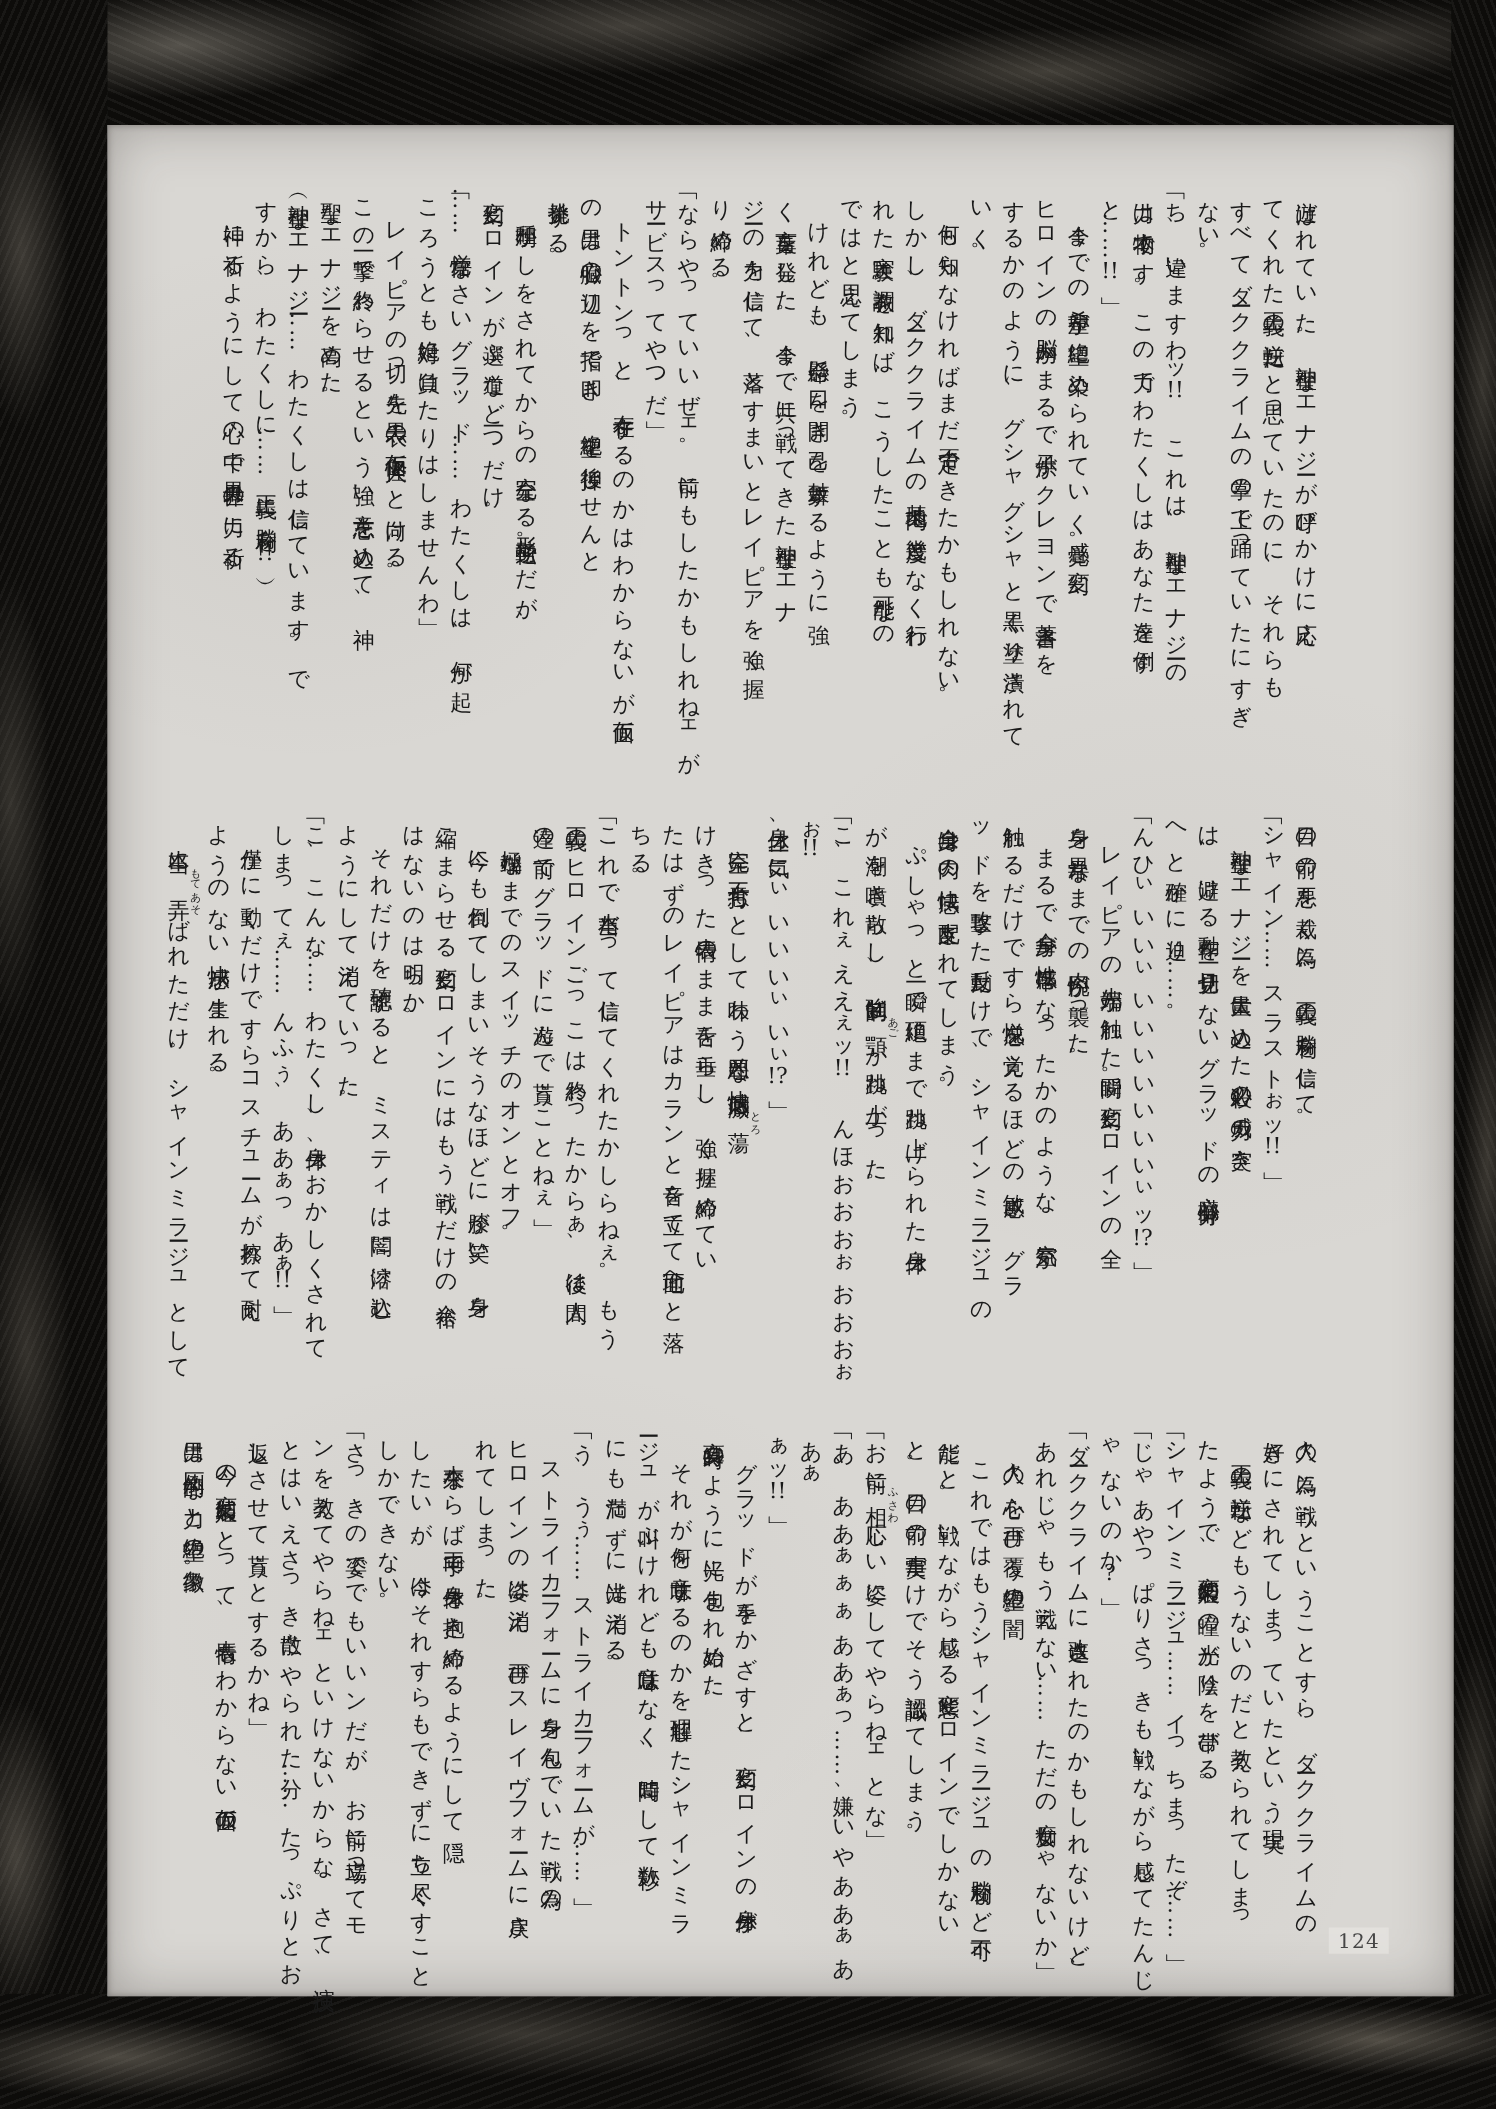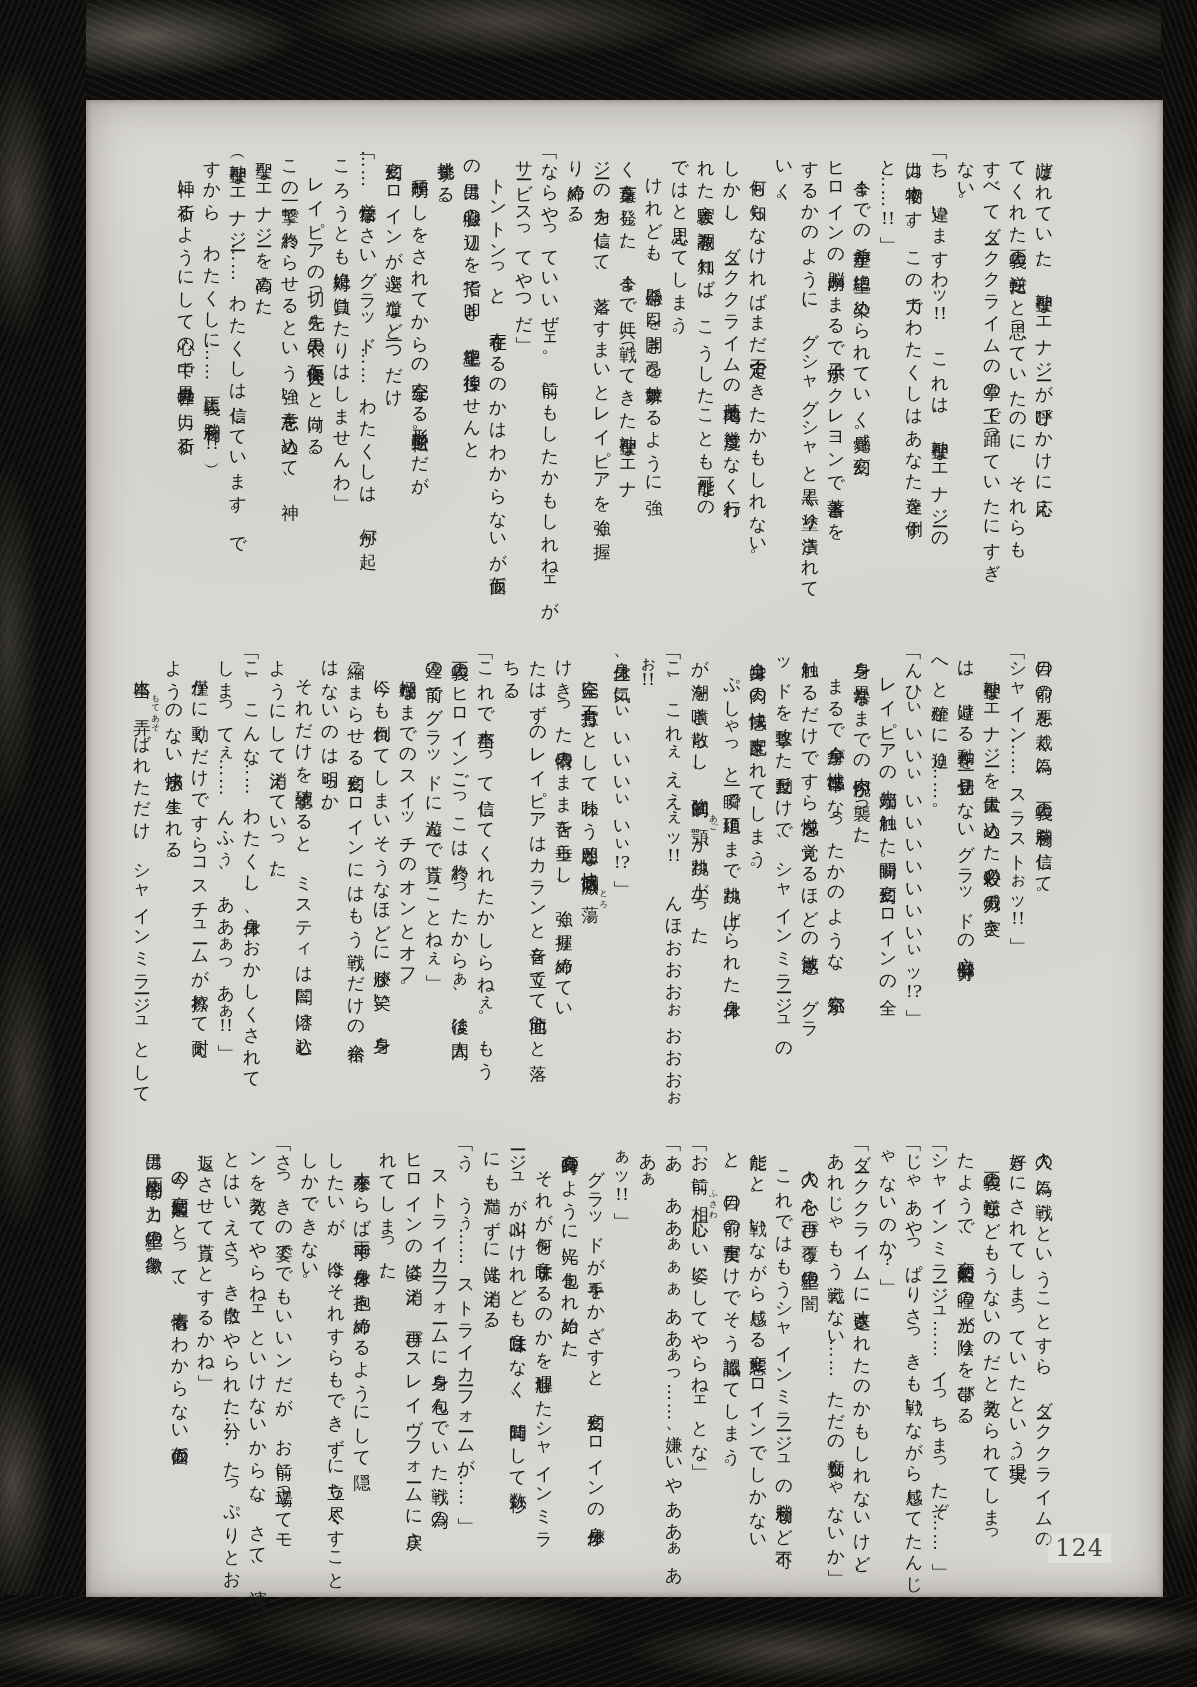--- a/index.html
+++ b/index.html
@@ -63,21 +63,21 @@
   .band p{margin:0;padding:0;line-height:26px;}
   .band p.indent{text-indent:1em;}
   .band-0{top:48px;height:472px;}
   .band-1{top:548px;height:472px;}
   .band-2{top:1040px;height:456px;}
   .tcy{ text-combine-upright:all; -webkit-text-combine:horizontal; }
   ruby{ruby-position:over;}
   rt{font-size:8.5px;letter-spacing:0;}
   .page-number{
     position:absolute;right:52px;bottom:34px;
-    font-size:24px;color:#464646;letter-spacing:1px;
+    font-size:16px;color:#464646;letter-spacing:1px;
     background:rgba(235,233,229,.55);padding:1px 7px;
   }
 </style>
 </head>
 <body>
 
 <div class="page">
   <div class="edge edge-top"></div>
   <div class="edge edge-left"></div>
   <div class="edge edge-right"></div>

